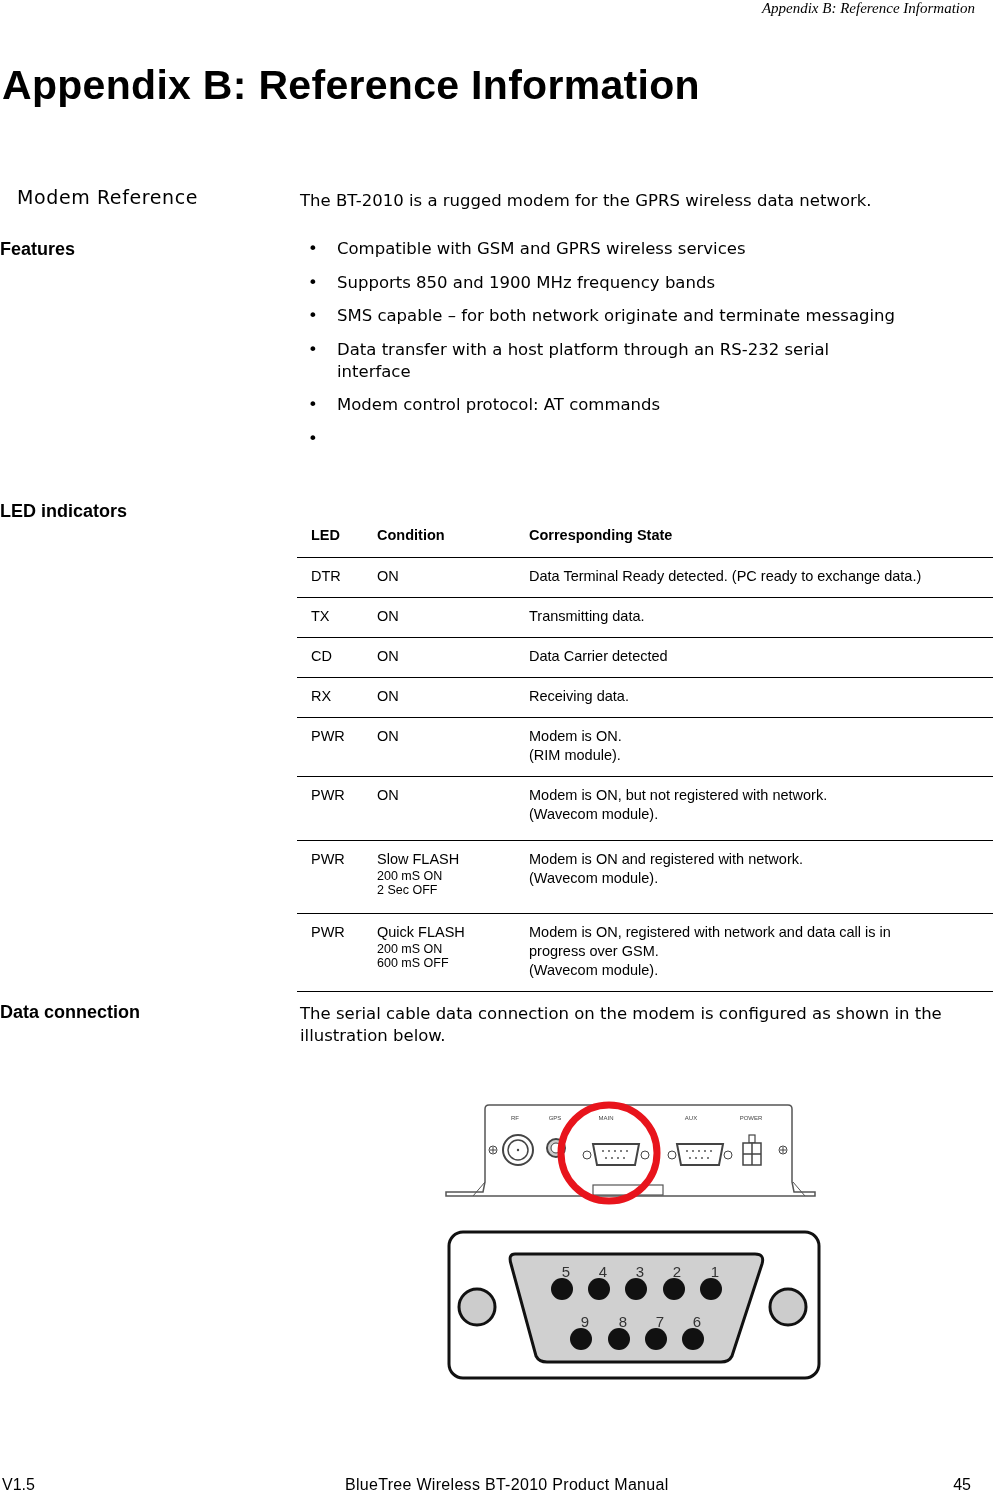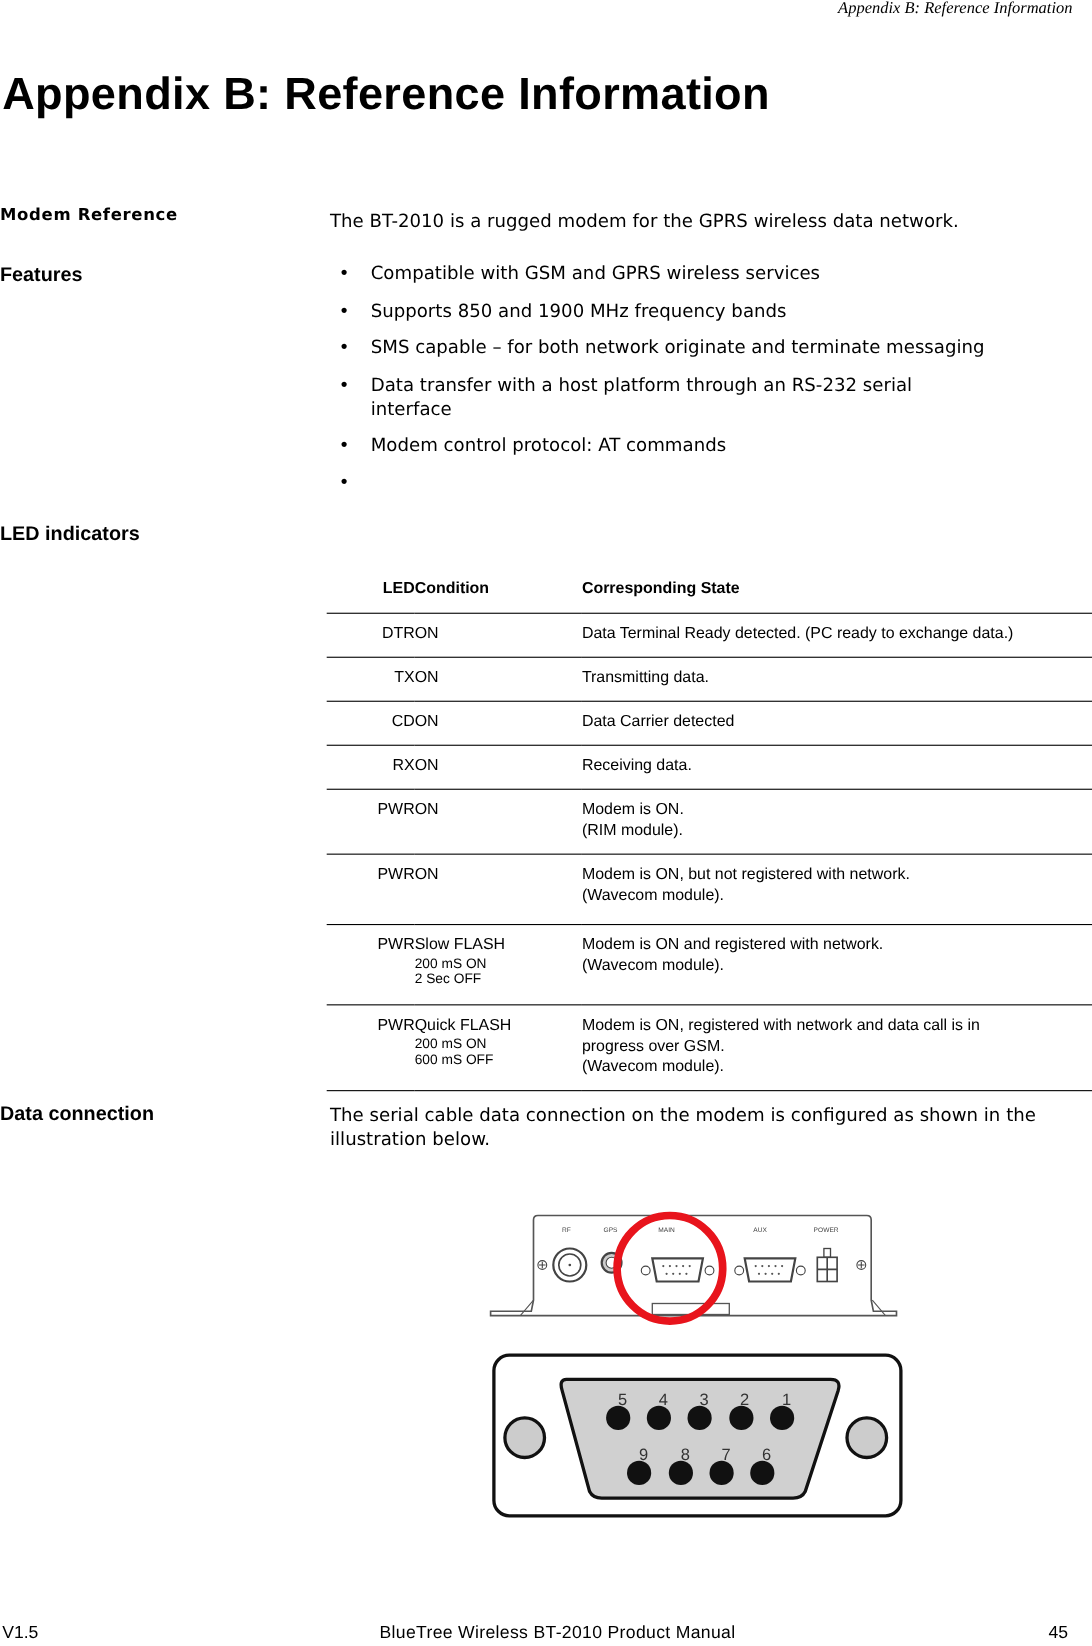--- a/index.html
+++ b/index.html
@@ -1,29 +1,29 @@
 <!DOCTYPE html>
 <html><head>
 <meta charset="utf-8">
 <style>
   html, body { margin: 0; padding: 0; background: #ffffff; }
   body { width: 993px; height: 1496px; position: relative; overflow: hidden; color: #000; }
   .running-header { position: absolute; right: 18px; top: 0px; font-family: "Liberation Serif", serif; font-style: italic; font-size: 15px; }
   .page-title { position: absolute; left: 2px; top: 62px; margin: 0; font-family: "Liberation Sans", sans-serif; font-weight: bold; font-size: 41px; letter-spacing: 0.3px; }
   .side-label { position: absolute; left: 0; font-family: "Liberation Sans", sans-serif; font-weight: bold; font-size: 18px; }
-  .side-label.light { font-family: "DejaVu Sans", sans-serif; font-weight: bold; font-size: 15px; letter-spacing: 0.6px; }
+  .side-label.light { font-family: "DejaVu Sans", sans-serif; font-weight: normal; font-size: 19px; letter-spacing: 0.6px; padding-left: 17px; }
   .body-text { position: absolute; left: 300px; font-family: "DejaVu Sans", sans-serif; font-size: 16.5px; line-height: 22px; width: 680px; }
   .features { position: absolute; left: 300px; top: 238px; margin: 0; padding: 0; list-style: none; font-family: "DejaVu Sans", sans-serif; font-size: 16.5px; line-height: 22px; width: 680px; }
   .features li { position: relative; padding-left: 37px; margin-bottom: 11.5px; }
   .features li .bullet { position: absolute; left: 8px; top: 0; }
   .led-table { position: absolute; left: 297px; top: 519px; width: 696px; border-collapse: collapse; font-family: "Liberation Sans", sans-serif; font-size: 14.5px; }
   .led-table th { text-align: left; font-weight: bold; padding: 8px 0 14px 0; vertical-align: top; }
   .led-table td { padding: 9px 0 11px 0; vertical-align: top; line-height: 19px; }
   .led-table tr { border-bottom: 1.5px solid #000; }
-  .led-table .c1 { width: 66px; padding-left: 14px; text-align: right; }
+  .led-table .c1 { width: 66px; padding-left: 14px; }
   .led-table .c2 { width: 152px; }
   .sub { display: block; font-size: 12.5px; line-height: 14px; }
   .figure { position: absolute; left: 443px; top: 1097px; width: 380px; }
   .footer { position: absolute; top: 1476px; left: 0; width: 993px; font-family: "Liberation Sans", sans-serif; font-size: 16px; }
   .footer .ver { position: absolute; left: 2px; }
   .footer .title { position: absolute; left: 300px; letter-spacing: 0.3px; margin-left: 45px; }
   .footer .pg { position: absolute; right: 22px; }
 </style>
 </head>
 <body>
@@ -38,21 +38,21 @@
 <div class="side-label" style="top:239px;">Features</div>
 <ul class="features">
   <li><span class="bullet">•</span><span>Compatible with GSM and GPRS wireless services</span></li>
   <li><span class="bullet">•</span><span>Supports 850 and 1900 MHz frequency bands</span></li>
   <li><span class="bullet">•</span><span>SMS capable – for both network originate and terminate messaging</span></li>
   <li style="padding-right:80px;"><span class="bullet">•</span><span>Data transfer with a host platform through an RS-232 serial interface</span></li>
   <li><span class="bullet">•</span><span>Modem control protocol: AT commands</span></li>
   <li><span class="bullet">•</span></li>
 </ul>
 
-<div class="side-label" style="top:475px;text-align:right;">LED indicators</div>
+<div class="side-label" style="top:501px;text-align:right;">LED indicators</div>
 
 <table class="led-table">
   <thead>
     <tr>
       <th class="c1">LED</th>
       <th class="c2">Condition</th>
       <th>Corresponding State</th>
     </tr>
   </thead>
   <tbody>

